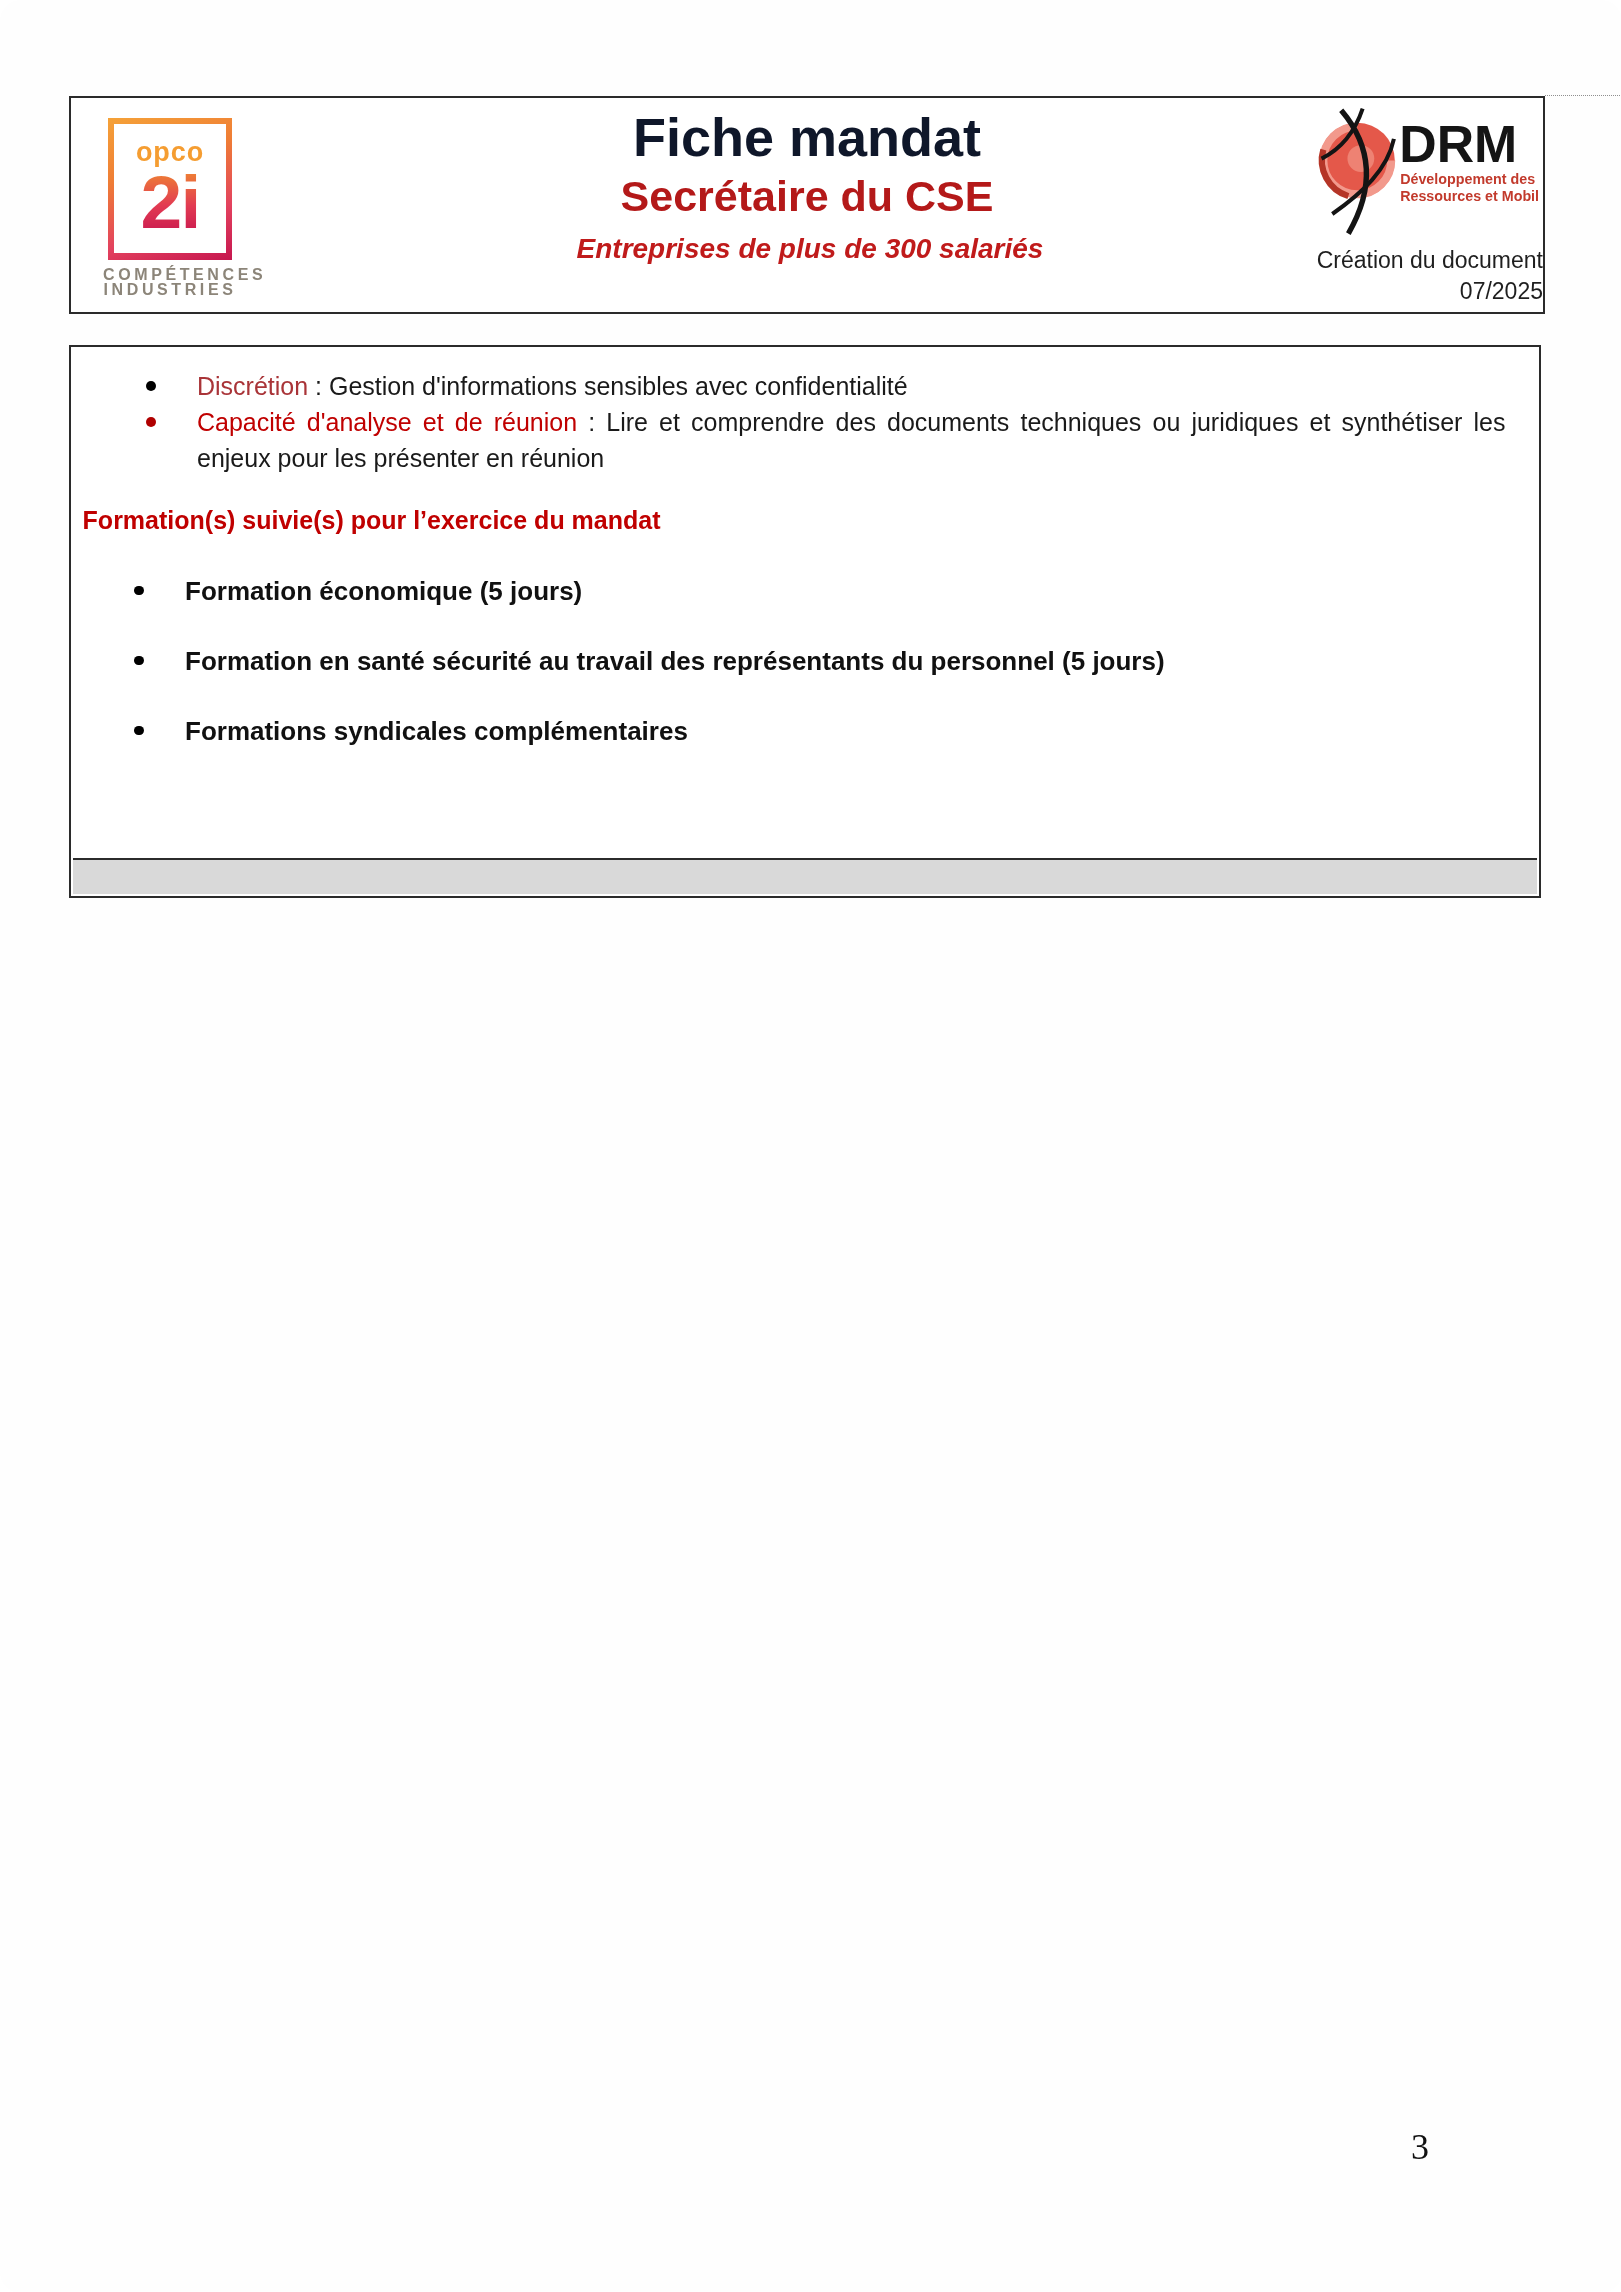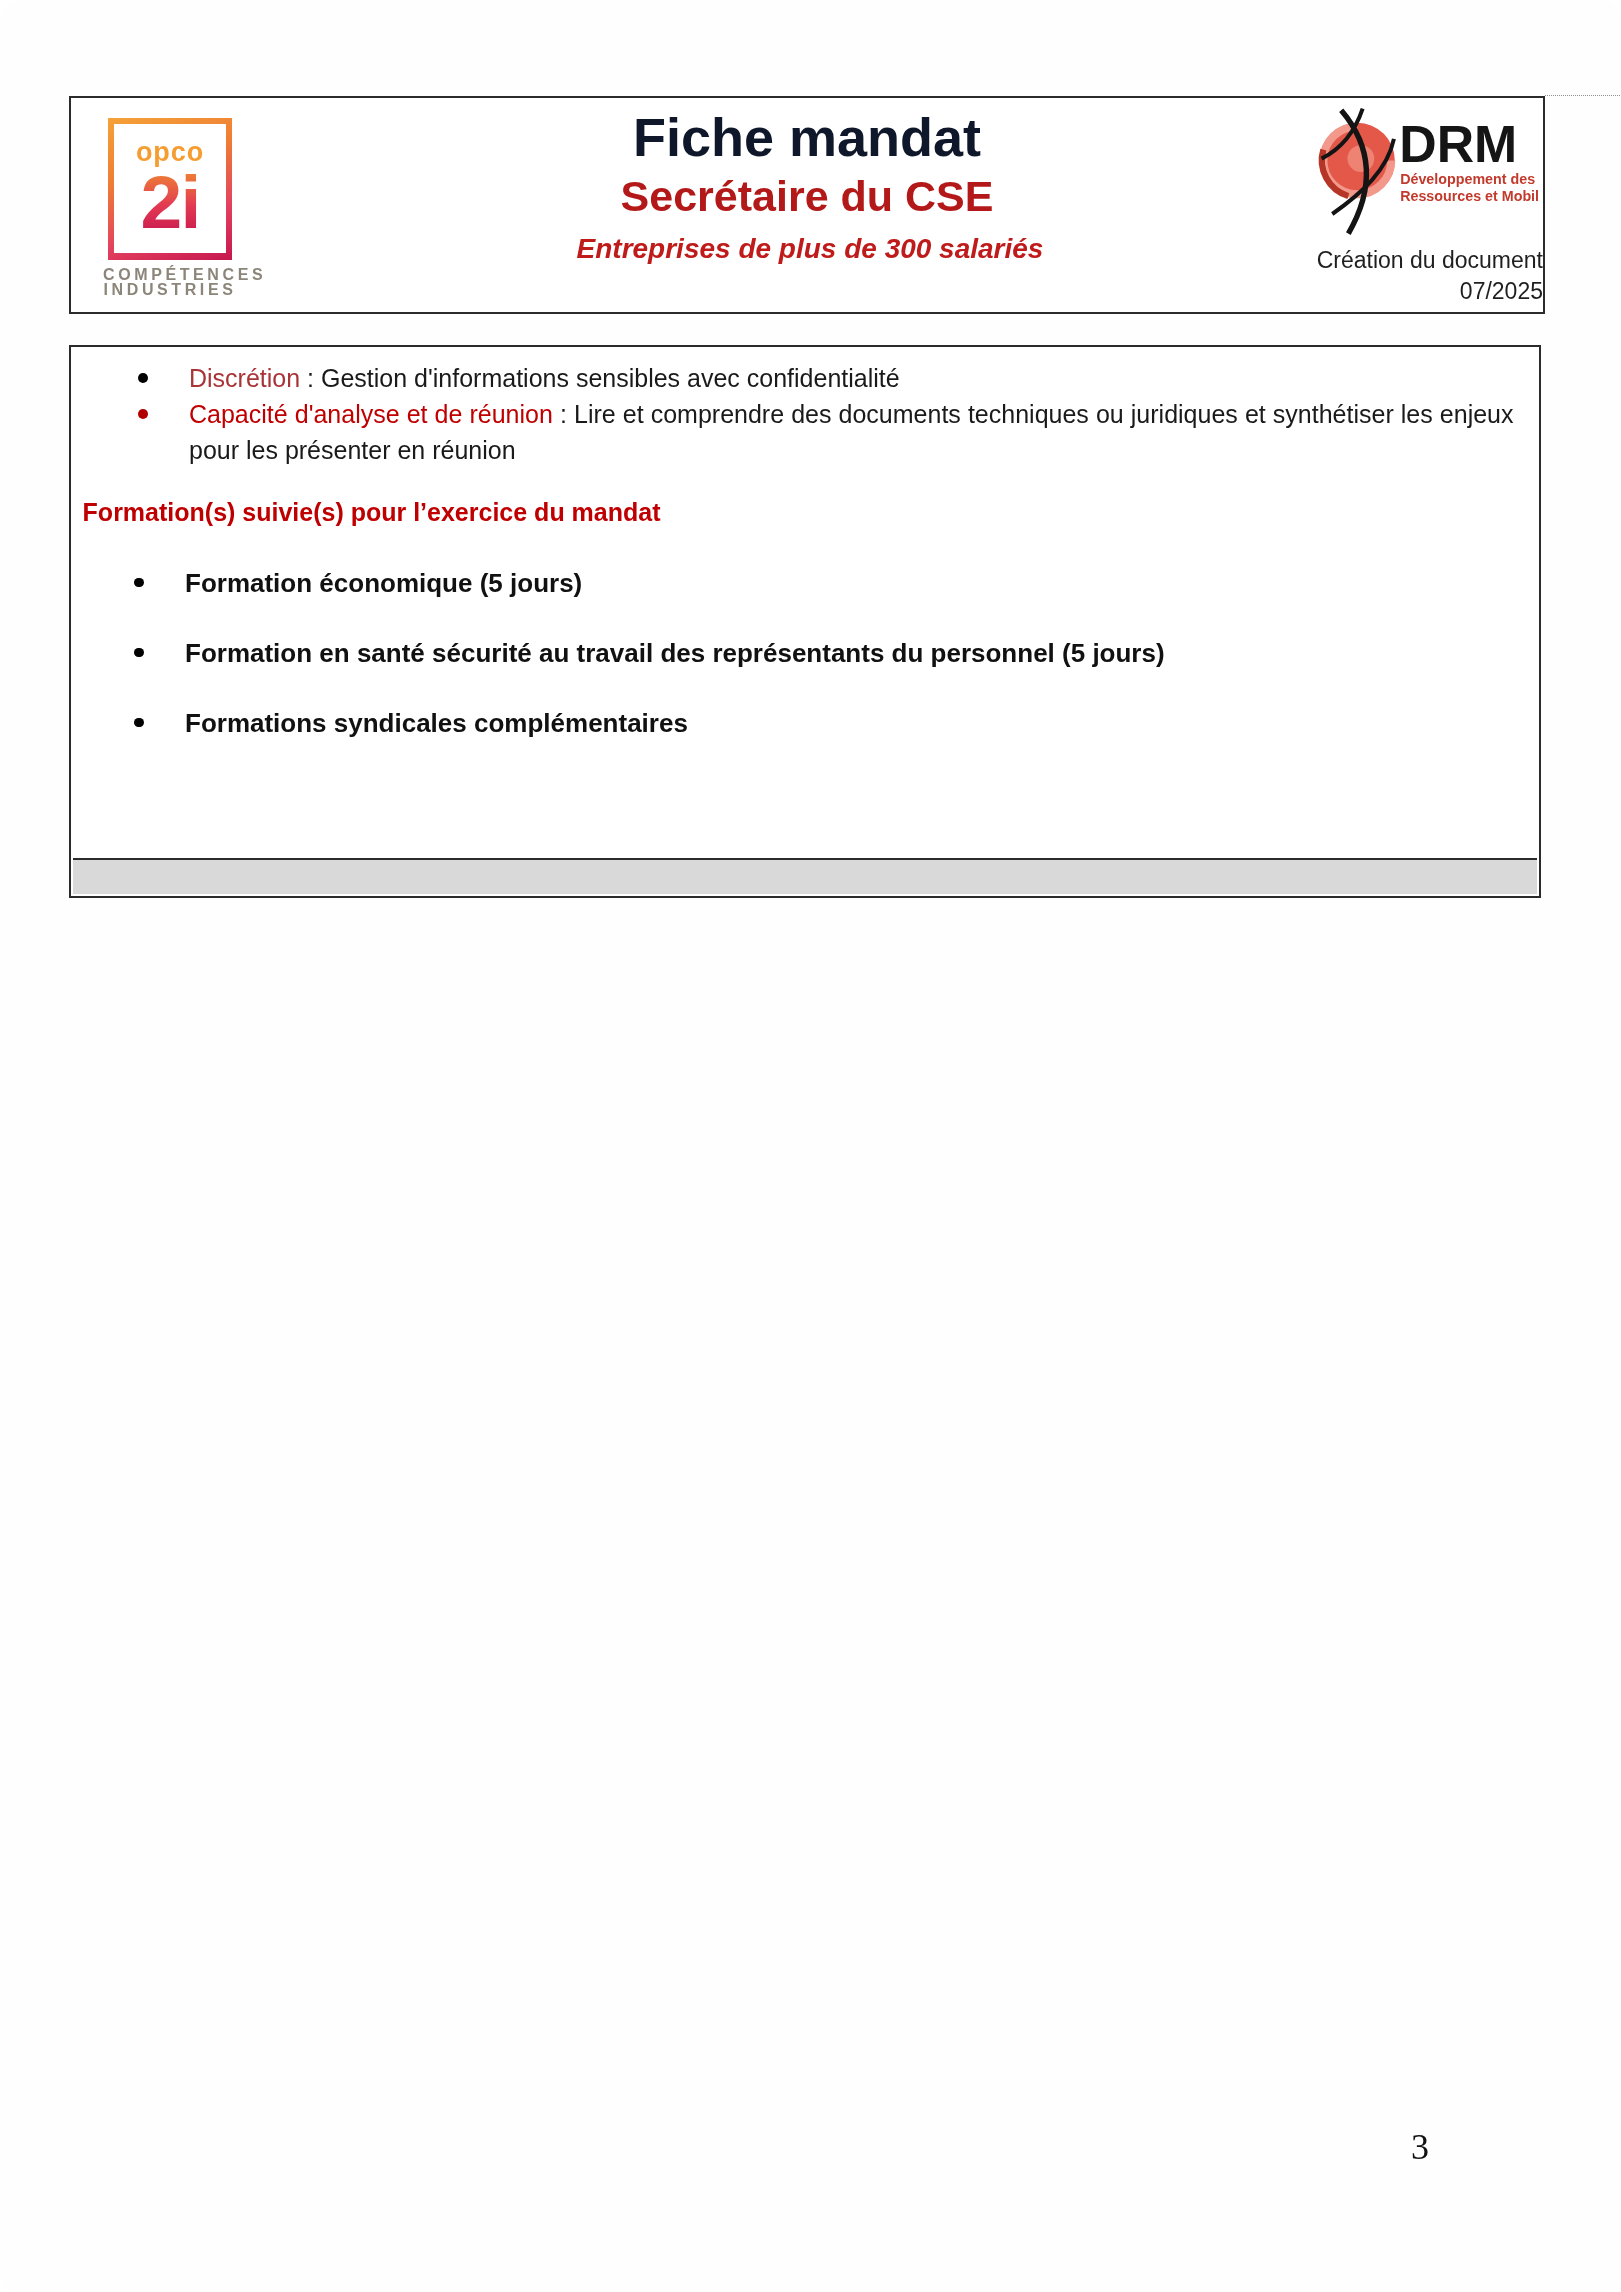--- a/index.html
+++ b/index.html
@@ -73,21 +73,21 @@
 
   
   .content-box {
     position: absolute;
     left: 69px; top: 345px;
     width: 1472px; height: 553px;
     border: 2.7px solid #2b2b2b;
     box-sizing: border-box;
     background: #ffffff;
   }
-  .skill-list { list-style: none; margin: 4px; padding: 9px 0 0 0; }
+  .skill-list { list-style: none; margin: 12px; padding: 9px 0 0 0; }
   .skill-item {
     position: relative;
     padding: 0 21.5px 0 114px;
     font-size: 25px; line-height: 36px;
     text-align: justify;
   }
   .bullet-dot {
     position: absolute; left: 63px; top: 13.4px;
     width: 9.9px; height: 9.9px; border-radius: 50%;
     background: #000000;

